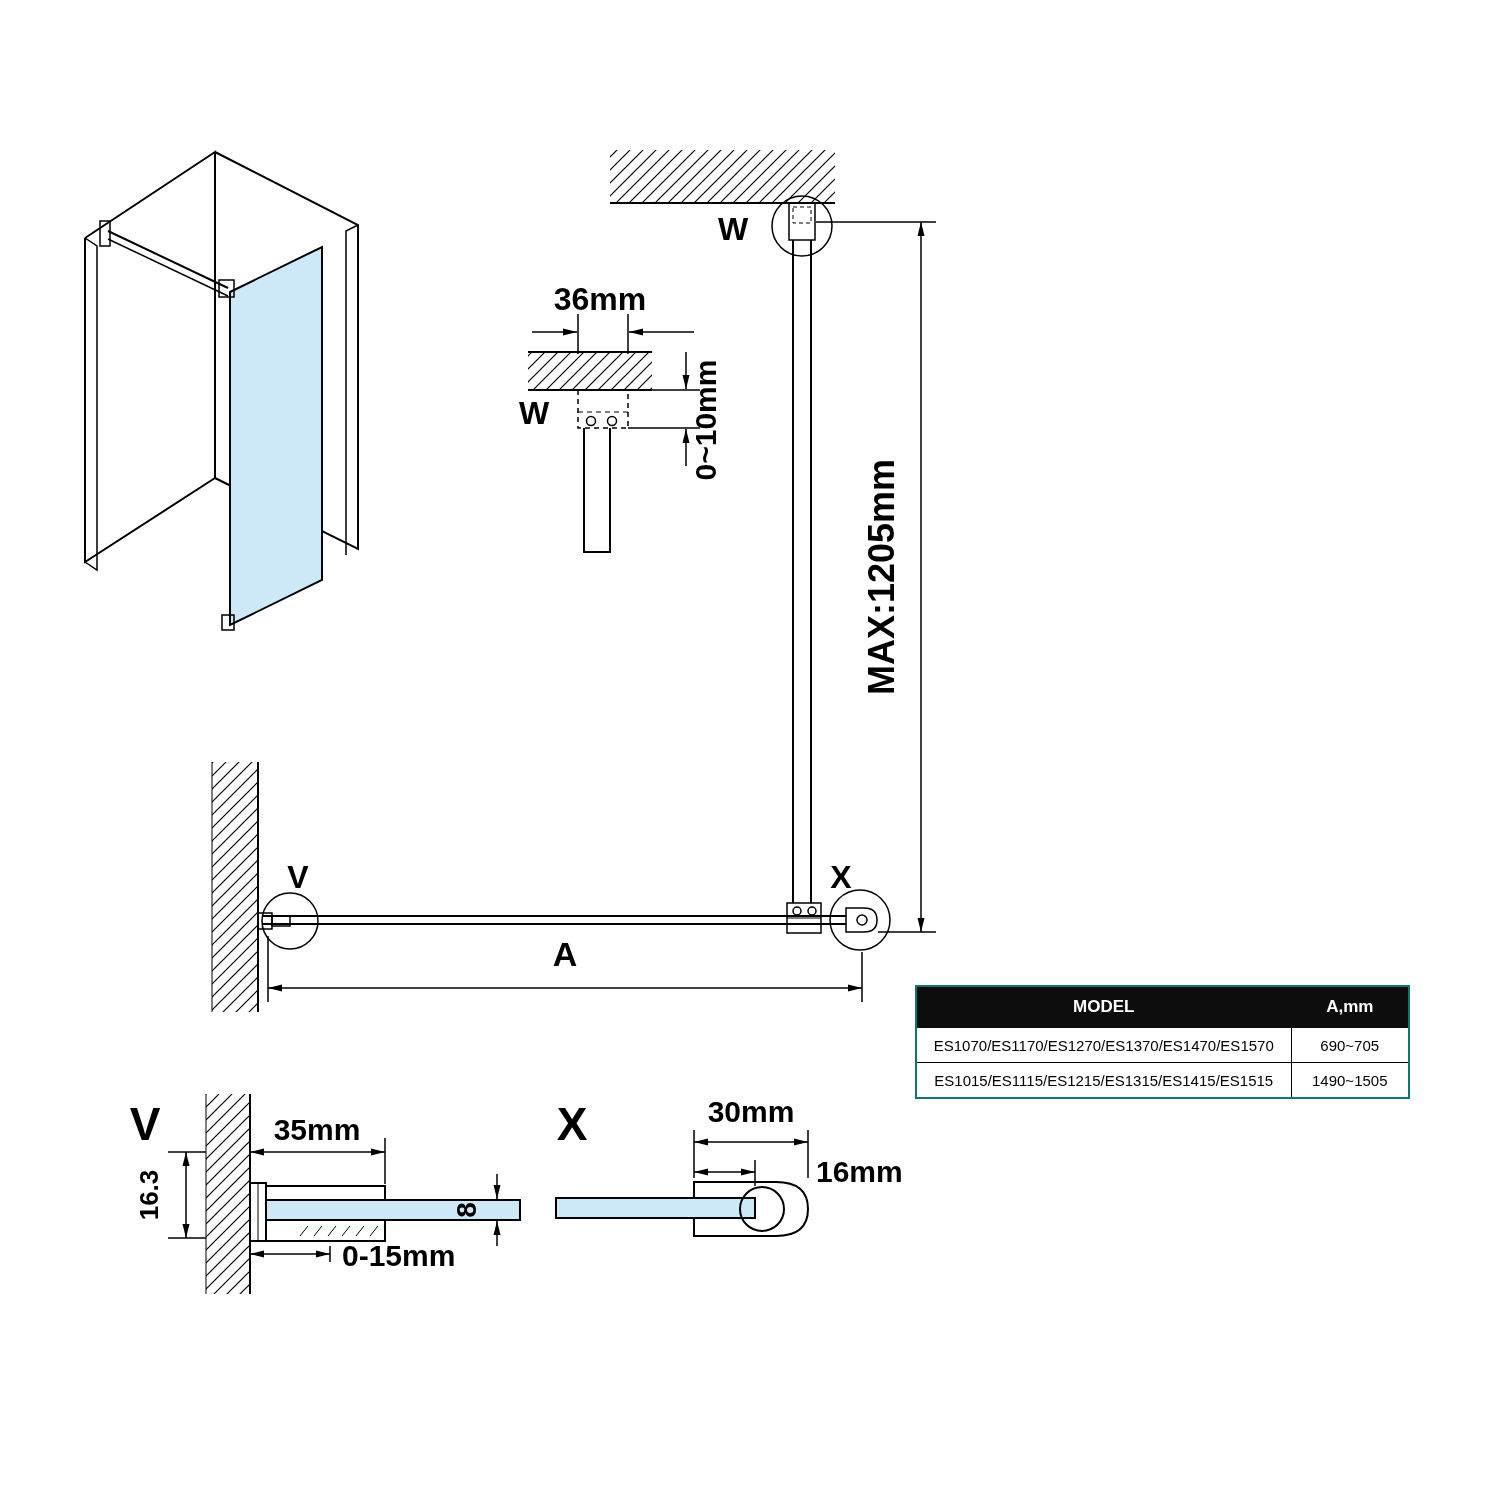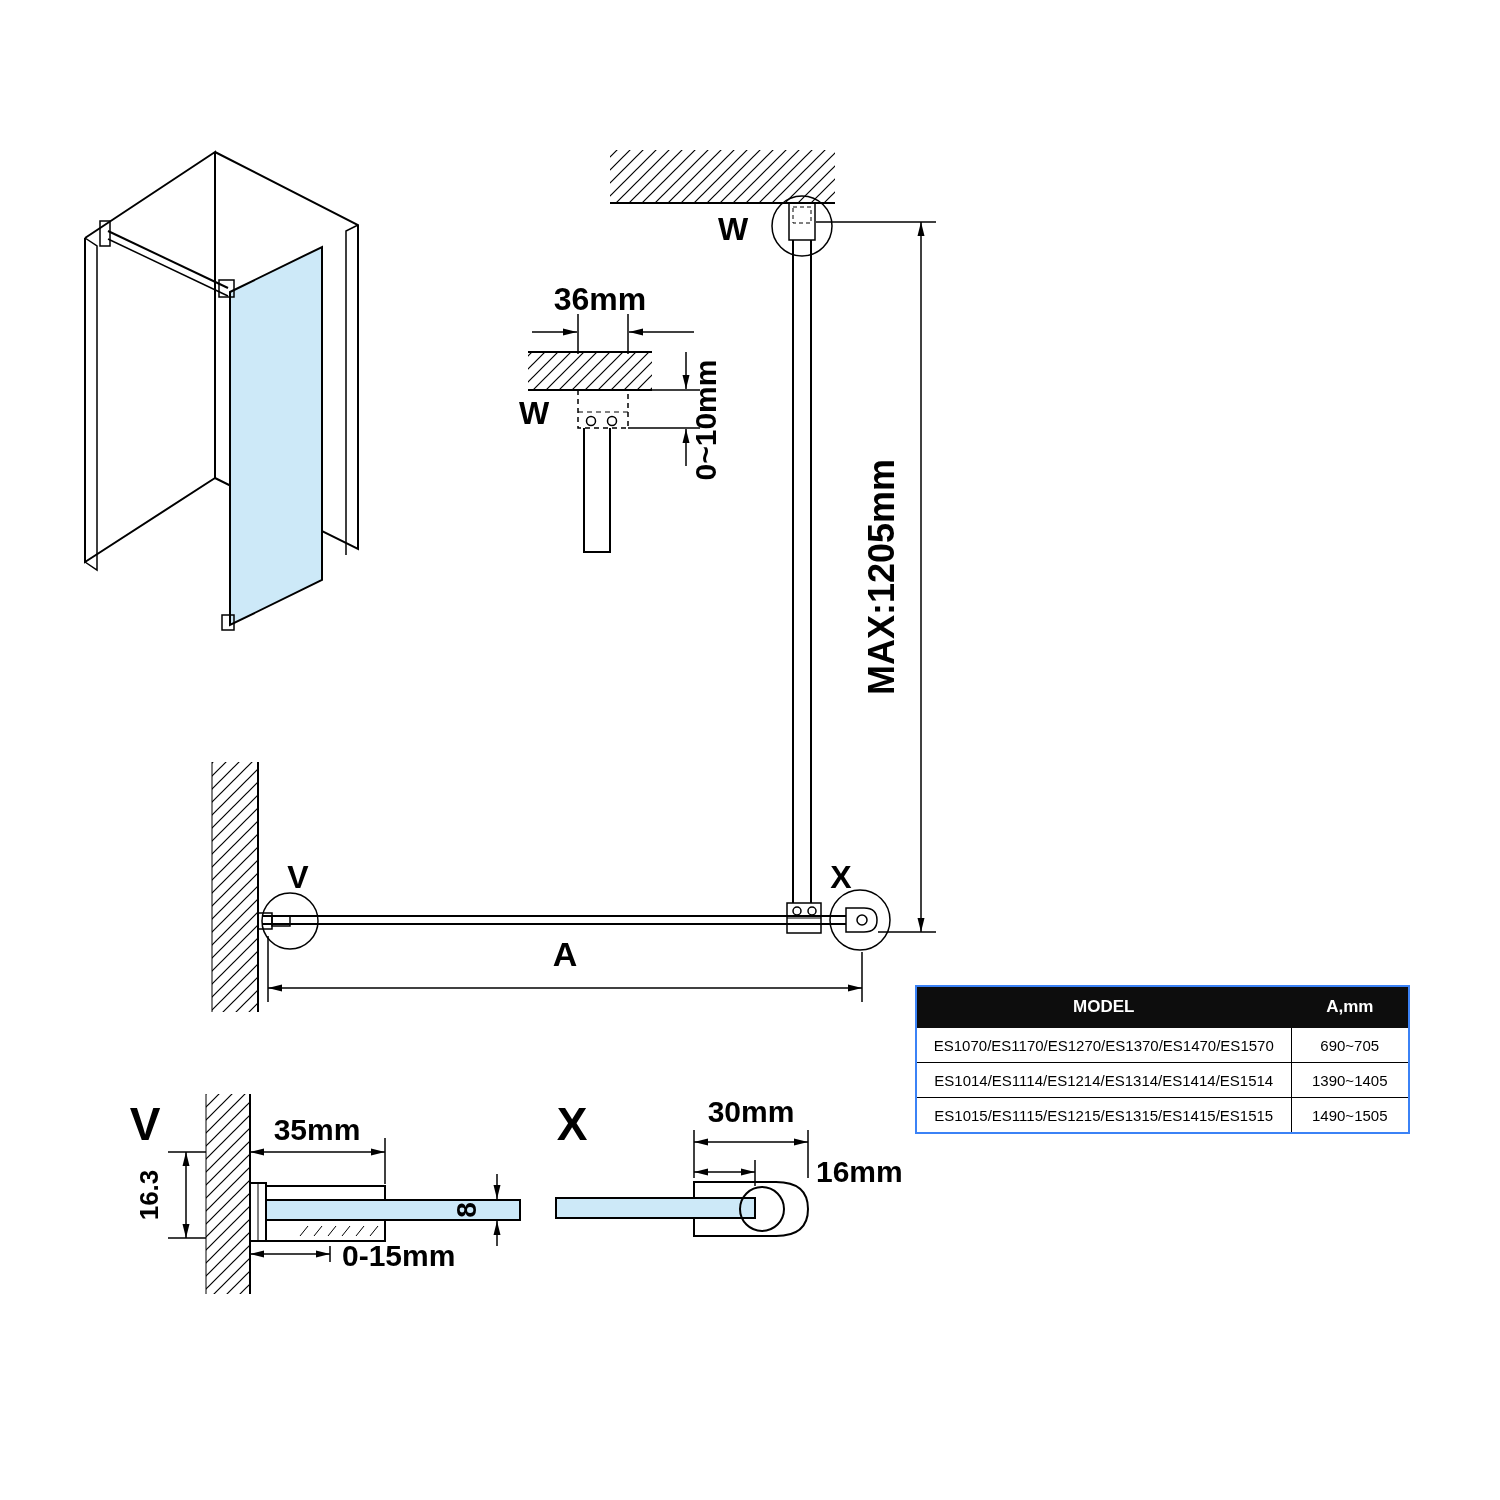--- a/index.html
+++ b/index.html
@@ -21,21 +21,21 @@
     table-layout:fixed;
     font-family:"Liberation Sans", sans-serif;
   }
   .model-table th,.model-table td{
     border:1px solid #000;
     padding:0 4px;
     text-align:center;
     overflow:hidden;
     white-space:nowrap;
   }
-  .model-table{border:2px solid #3b82f6;}
+  .model-table{border:2px solid #0f766e;}
   .model-table th{
     background:#0d0d0d;
     color:#fff;
     font-size:17px;
     font-weight:bold;
     height:40px;
     border-color:#0d0d0d;
   }
   .model-table td{
     font-size:15px;
@@ -217,23 +217,19 @@
       <th>MODEL</th>
       <th>A,mm</th>
     </tr>
   </thead>
   <tbody>
     <tr>
       <td>ES1070/ES1170/ES1270/ES1370/ES1470/ES1570</td>
       <td>690~705</td>
     </tr>
     <tr>
-      <td>ES1014/ES1114/ES1214/ES1314/ES1414/ES1514</td>
-      <td>1390~1405</td>
-    </tr>
-    <tr>
       <td>ES1015/ES1115/ES1215/ES1315/ES1415/ES1515</td>
       <td>1490~1505</td>
     </tr>
   </tbody>
 </table>
 
 </div>
 
 </body></html>

